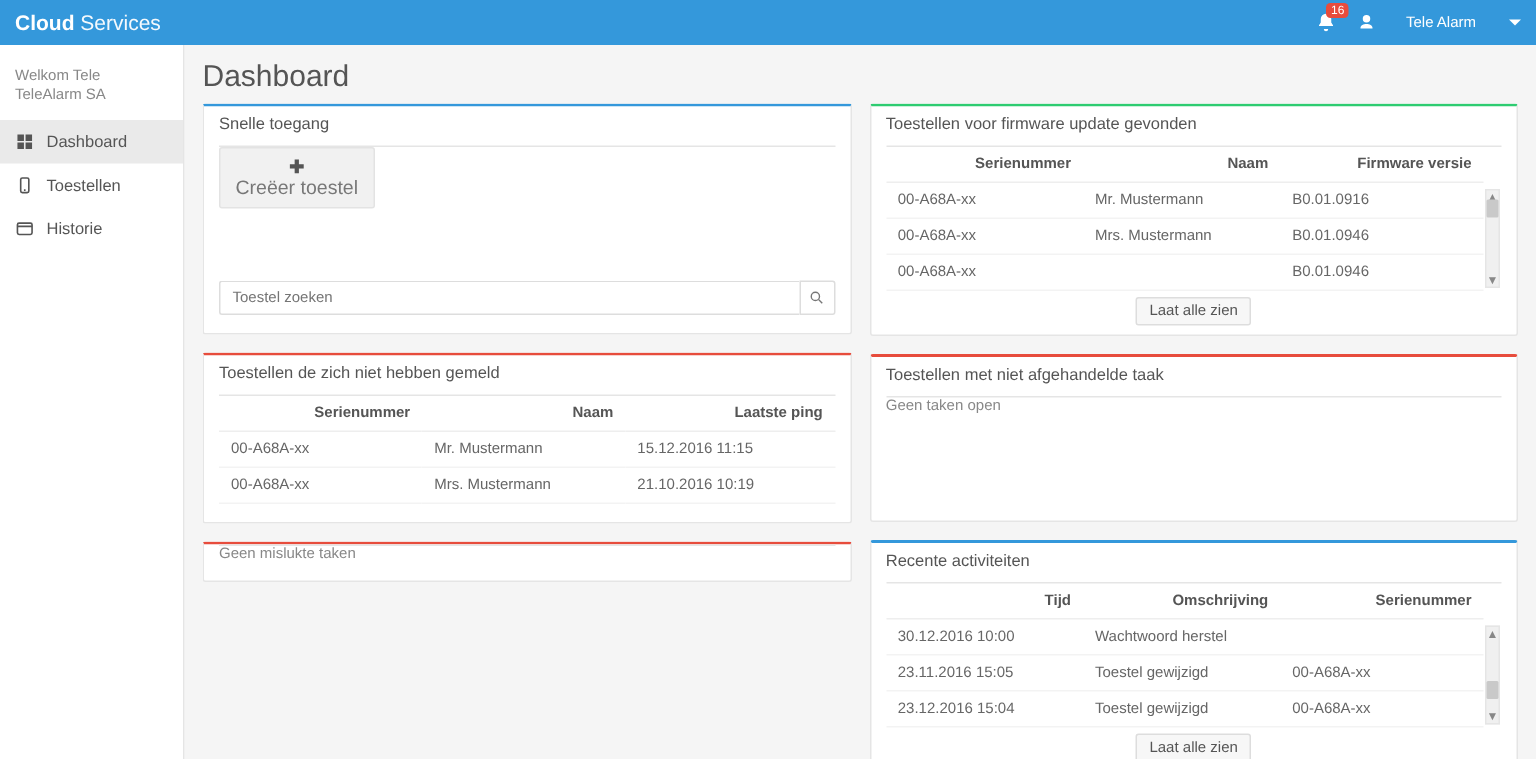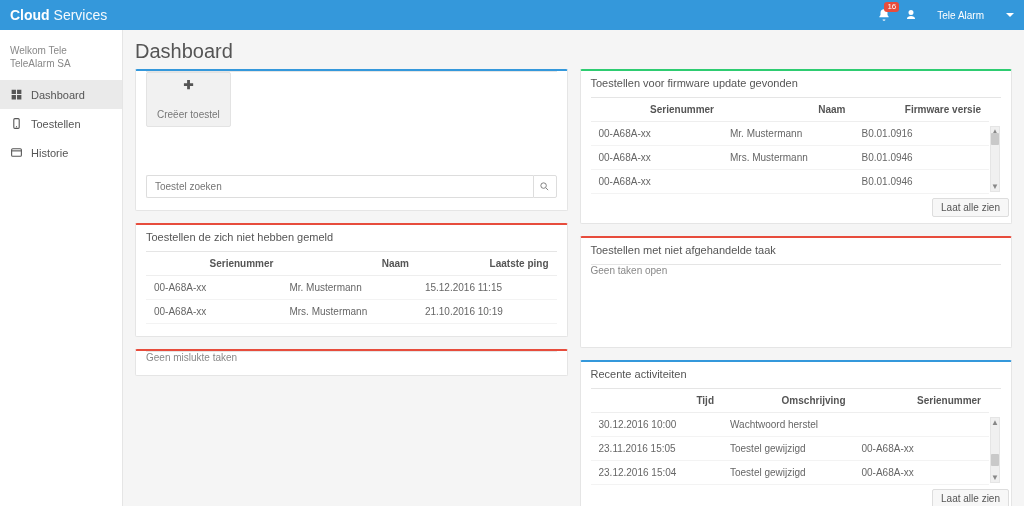--- a/index.html
+++ b/index.html
@@ -24,32 +24,32 @@
   .grid { display:flex; gap:12px; }
   .col { flex:1; display:flex; flex-direction:column; gap:12px;}
   .panel { background:#fff; border:1px solid #e5e5e5; border-radius:2px; }
   .panel .panel-title { padding:6px 10px 8px; font-size:11px; color:#555; }
   .accent-blue { border-top:2px solid #3498db; }
   .accent-red { border-top:2px solid #e74c3c; }
   .accent-green { border-top:2px solid #2ecc71; }
   .panel-body { padding: 0 10px 12px; }
   .create-btn { display:inline-flex; flex-direction:column; align-items:center; justify-content:center; background:#f1f1f1; border:1px solid #e3e3e3; padding:6px 10px; border-radius:2px; cursor:pointer; margin-bottom:10px;}
   .create-btn .plus { font-size:12px; font-weight:700; color:#555; line-height:1;}
-  .create-btn .lbl { font-size:10px; color:#777; margin-top:18px; }
+  .create-btn .lbl { font-size:13px; color:#777; margin-top:0; }
   .search-wrap { display:flex;margin-top:38px; }
   .search-wrap input { flex:1; border:1px solid #ddd; border-right:none; padding:5px 8px; font-size:10px; color:#888; border-radius:2px 0 0 2px; outline:none;}
   .search-wrap button { width:24px; border:1px solid #ddd; background:#fff; border-radius:0 2px 2px 0; cursor:pointer; display:flex; align-items:center; justify-content:center;}
   table { width:100%; border-collapse:collapse; font-size:10px;}
   th { text-align:right; font-weight:600; color:#555; padding:6px 8px; border-bottom:1px solid #eee;}
   td { padding:6px 8px; border-bottom:1px solid #f3f3f3; color:#666;}
   .scroll-col { position:relative; }
   .scroll-rail { position:absolute; right:1px; top:28px; bottom:2px; width:10px; background:#f0f0f0; display:flex; flex-direction:column; align-items:center; justify-content:space-between; border:1px solid #e5e5e5;}
   .arrow { font-size:8px; color:#888; user-select:none; cursor:pointer;}
   .thumb { width:8px; background:#c9c9c9; border-radius:1px;}
-  .panel-footer { display:flex; justify-content:flex-end; padding: 4px 2px 6px; }
+  .panel-footer { display:flex; justify-content:center; padding: 4px 2px 6px; }
   .btn-sm { background:#f7f7f7; border:1px solid #ddd; padding:3px 8px; font-size:10px; color:#555; border-radius:2px; cursor:pointer;}
   .muted { color:#888; font-size:10px; }
   .table-wrap { position:relative; padding-right:12px;}
   .table-wrap.noscroll { padding-right:0;}
   .rule { border:none; border-top:1px solid #e5e5e5; margin: 0 10px;}
   .search-wrap svg { width:11px; height:11px; stroke:#777;}
   .panel-body.tight { padding-bottom:0; }
   .scroll-rail.mid .thumb { margin-top: 20px; }
 </style>
 </head>
@@ -105,20 +105,21 @@
     </div>
   </aside>
 
   <main class="main">
     <h1>Dashboard</h1>
 
     <div class="grid">
       <div class="col">
 
         <section class="panel accent-blue">
+          <div class="panel-title">Snelle toegang</div>
           <hr class="rule">
           <div class="panel-body">
             <div style="display:flex;">
               <div class="create-btn">
                 <span class="plus">✚</span>
                 <span class="lbl">Creëer toestel</span>
               </div>
               <div style="flex:1; border:1px dashed transparent;"></div>
             </div>
             <div class="search-wrap">

